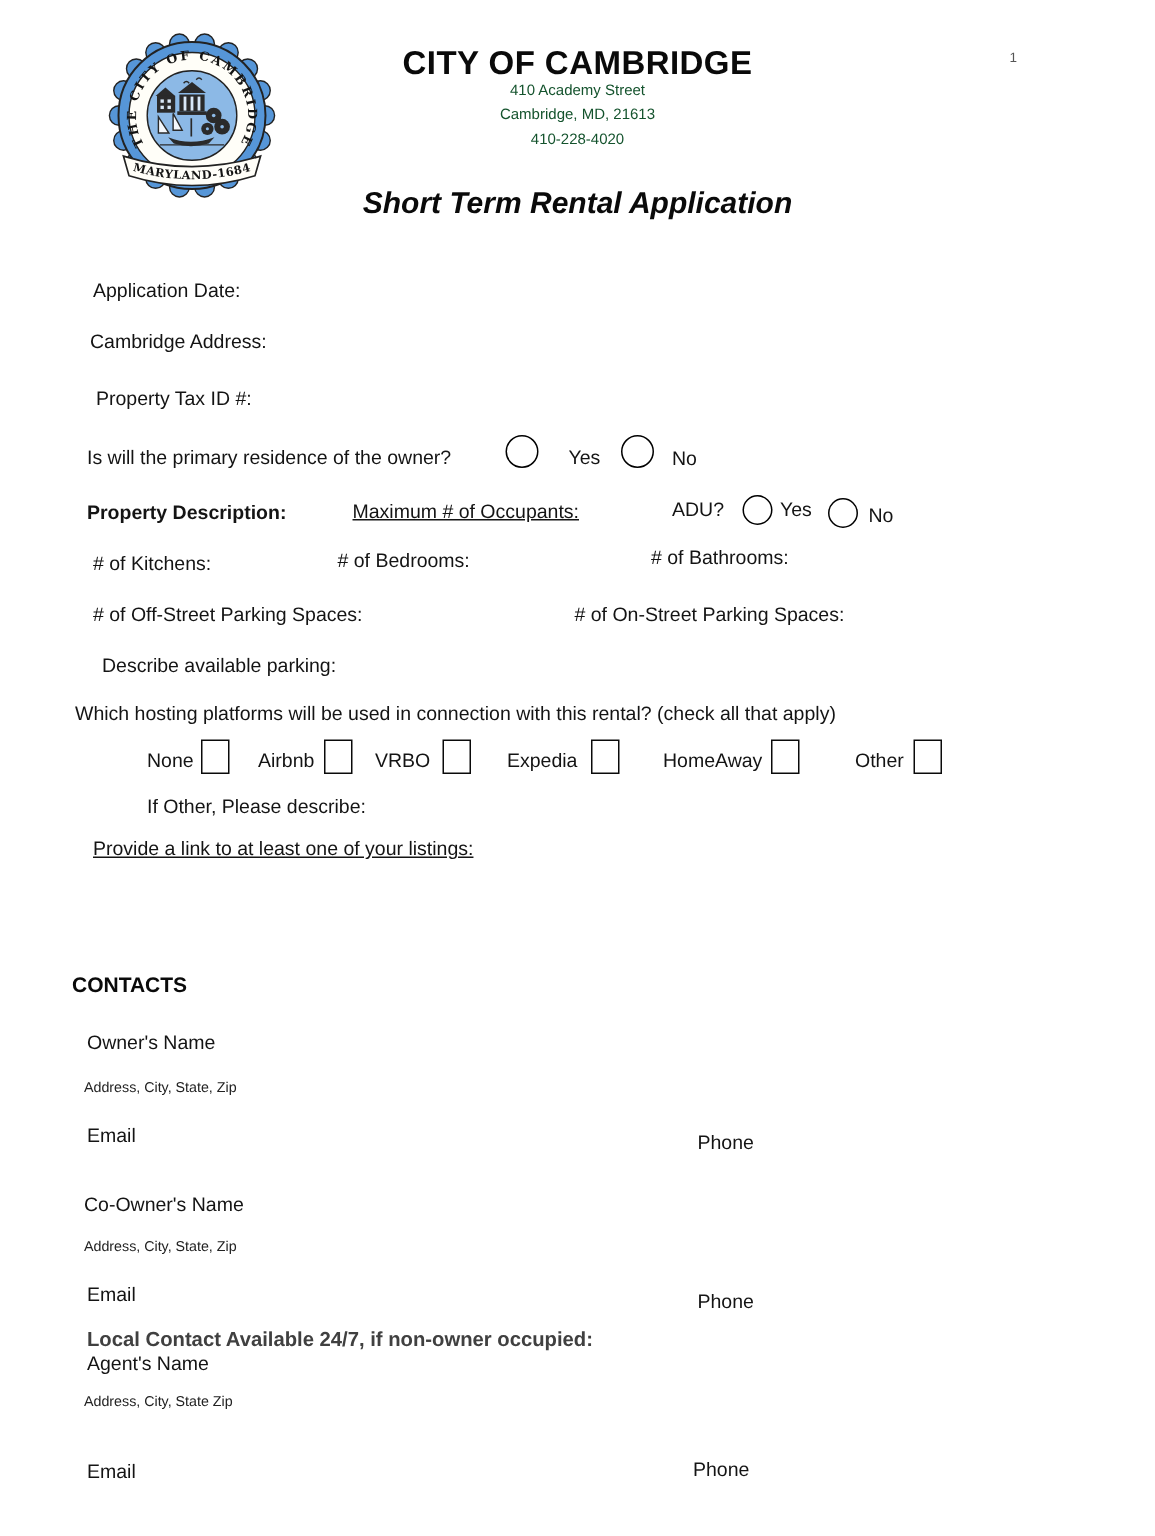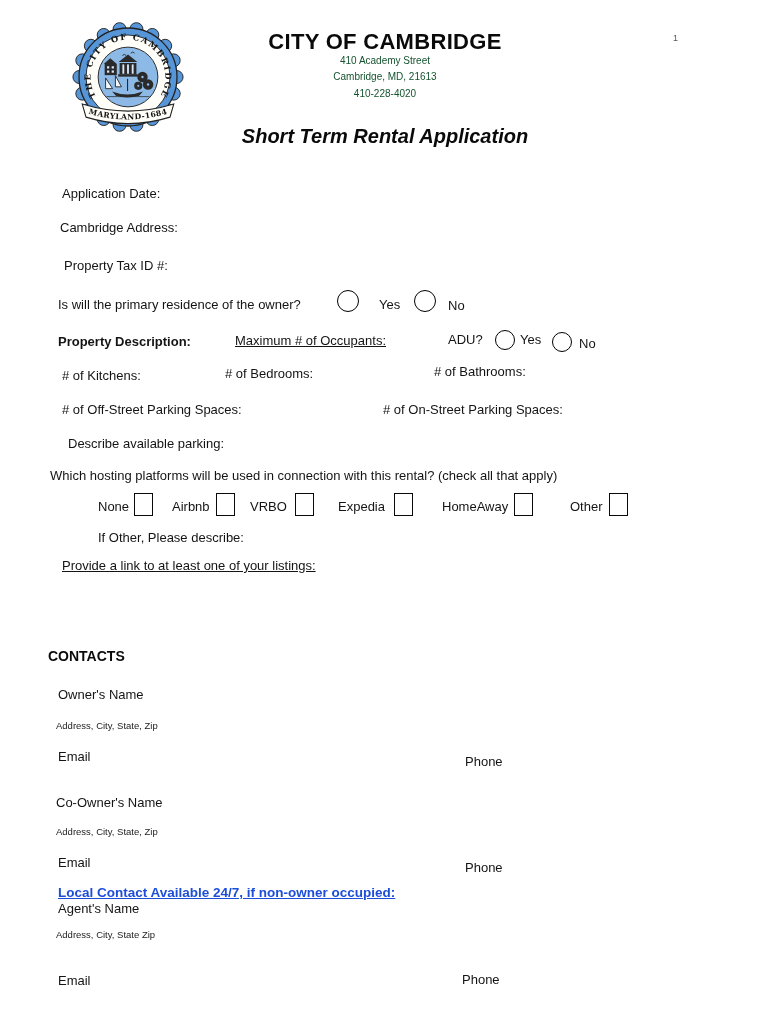--- a/index.html
+++ b/index.html
@@ -21,21 +21,21 @@
   .page-num{font-size:9px;color:#555;}
   .radio{
     position:absolute;box-sizing:border-box;
     border:1.7px solid #000;border-radius:50%;background:#fff;cursor:pointer;
   }
   .checkbox{
     position:absolute;box-sizing:border-box;
     width:19px;height:23px;border:1.8px solid #0a0a0a;background:#fff;cursor:pointer;
   }
   .section-head{font-size:14px;font-weight:bold;color:#0a0a0a;}
-  .sub-head{font-size:13.5px;font-weight:bold;color:#1d4ed8;text-decoration:underline;}
+  .sub-head{font-size:13.5px;font-weight:bold;color:#404040;}
 </style>
 </head>
 <body>
 
 <div class="page">
 
   <div class="abs" style="left:72px;top:18px;width:112px;height:118px;">
     <svg width="112" height="118" viewBox="0 0 120 120">
 
       <g fill="#5696d8" stroke="#222" stroke-width="1">

